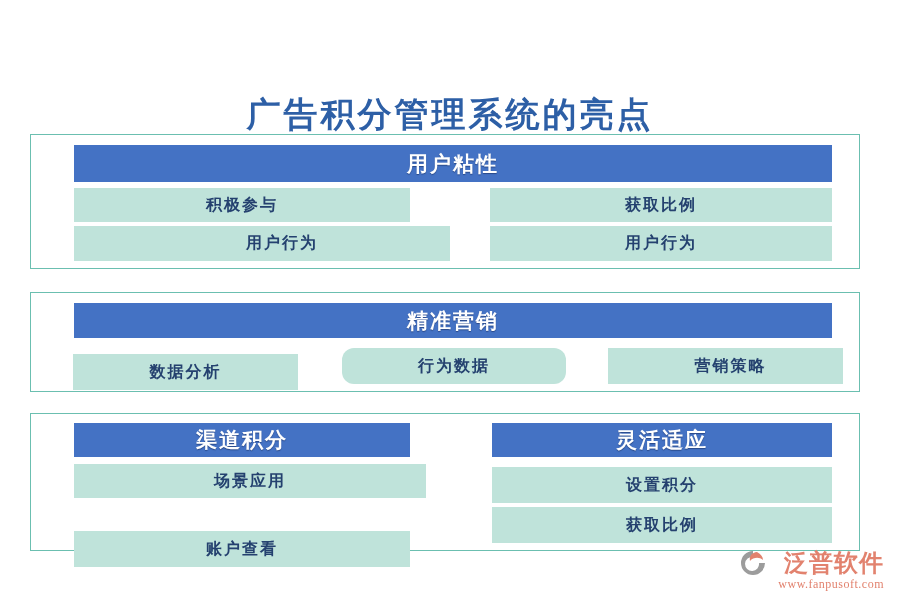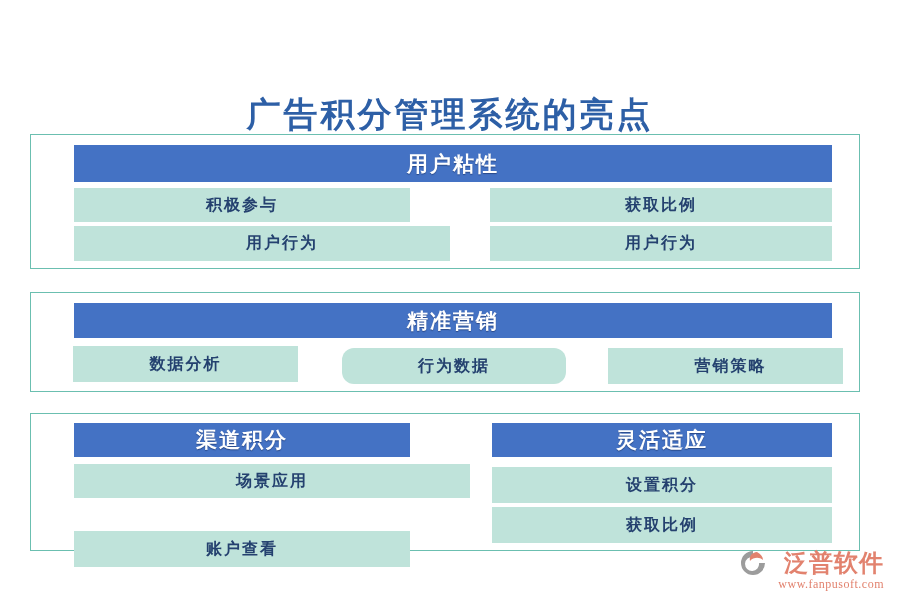--- a/index.html
+++ b/index.html
@@ -45,28 +45,28 @@
 
   <div class="sec-box" id="box1"></div>
   <div class="sec-header" style="left:74px;top:145px;width:758px;height:37px;">用户粘性</div>
   <div class="item" style="left:74px;top:188px;width:336px;height:34px;">积极参与</div>
   <div class="item" style="left:490px;top:188px;width:342px;height:34px;">获取比例</div>
   <div class="item" style="left:74px;top:226px;width:336px;height:35px;padding-left:40px;">用户行为</div>
   <div class="item" style="left:490px;top:226px;width:342px;height:35px;">用户行为</div>
 
   <div class="sec-box" id="box2"></div>
   <div class="sec-header" style="left:74px;top:303px;width:758px;height:35px;">精准营销</div>
-  <div class="item" style="left:73px;top:346px;width:225px;height:36px;">数据分析</div>
+  <div class="item" style="left:73px;top:354px;width:225px;height:36px;">数据分析</div>
   <div class="item" style="left:342px;top:348px;width:224px;height:36px;border-radius:12px;">行为数据</div>
   <div class="item" style="left:608px;top:348px;width:225px;height:36px;padding-left:10px;">营销策略</div>
 
   <div class="sec-box" id="box3"></div>
   <div class="sec-header" style="left:74px;top:423px;width:336px;height:34px;">渠道积分</div>
   <div class="sec-header" style="left:492px;top:423px;width:340px;height:34px;">灵活适应</div>
-  <div class="item" style="left:74px;top:464px;width:396px;height:34px;">场景应用</div>
+  <div class="item" style="left:74px;top:464px;width:352px;height:34px;">场景应用</div>
   <div class="item" style="left:74px;top:502px;width:336px;height:36px;margin-top:29px;">账户查看</div>
   <div class="item" style="left:492px;top:467px;width:340px;height:36px;">设置积分</div>
   <div class="item" style="left:492px;top:507px;width:340px;height:36px;">获取比例</div>
 
   <div class="logo">
     <div class="logo-row">
       <span style="display:inline-flex;">
         <svg width="26" height="26" viewBox="0 0 26 26">
           <path d="M13 1 A12 12 0 1 0 25 13 L19 13 A7 7 0 1 1 13 7 Z" fill="#9C9C9C"></path>
           <path d="M10 11 C9 6 12 2.5 17 2 C21 4 23 7 23 10 C19 6.5 13 7.5 10 11 Z" fill="#E2826E"></path>

